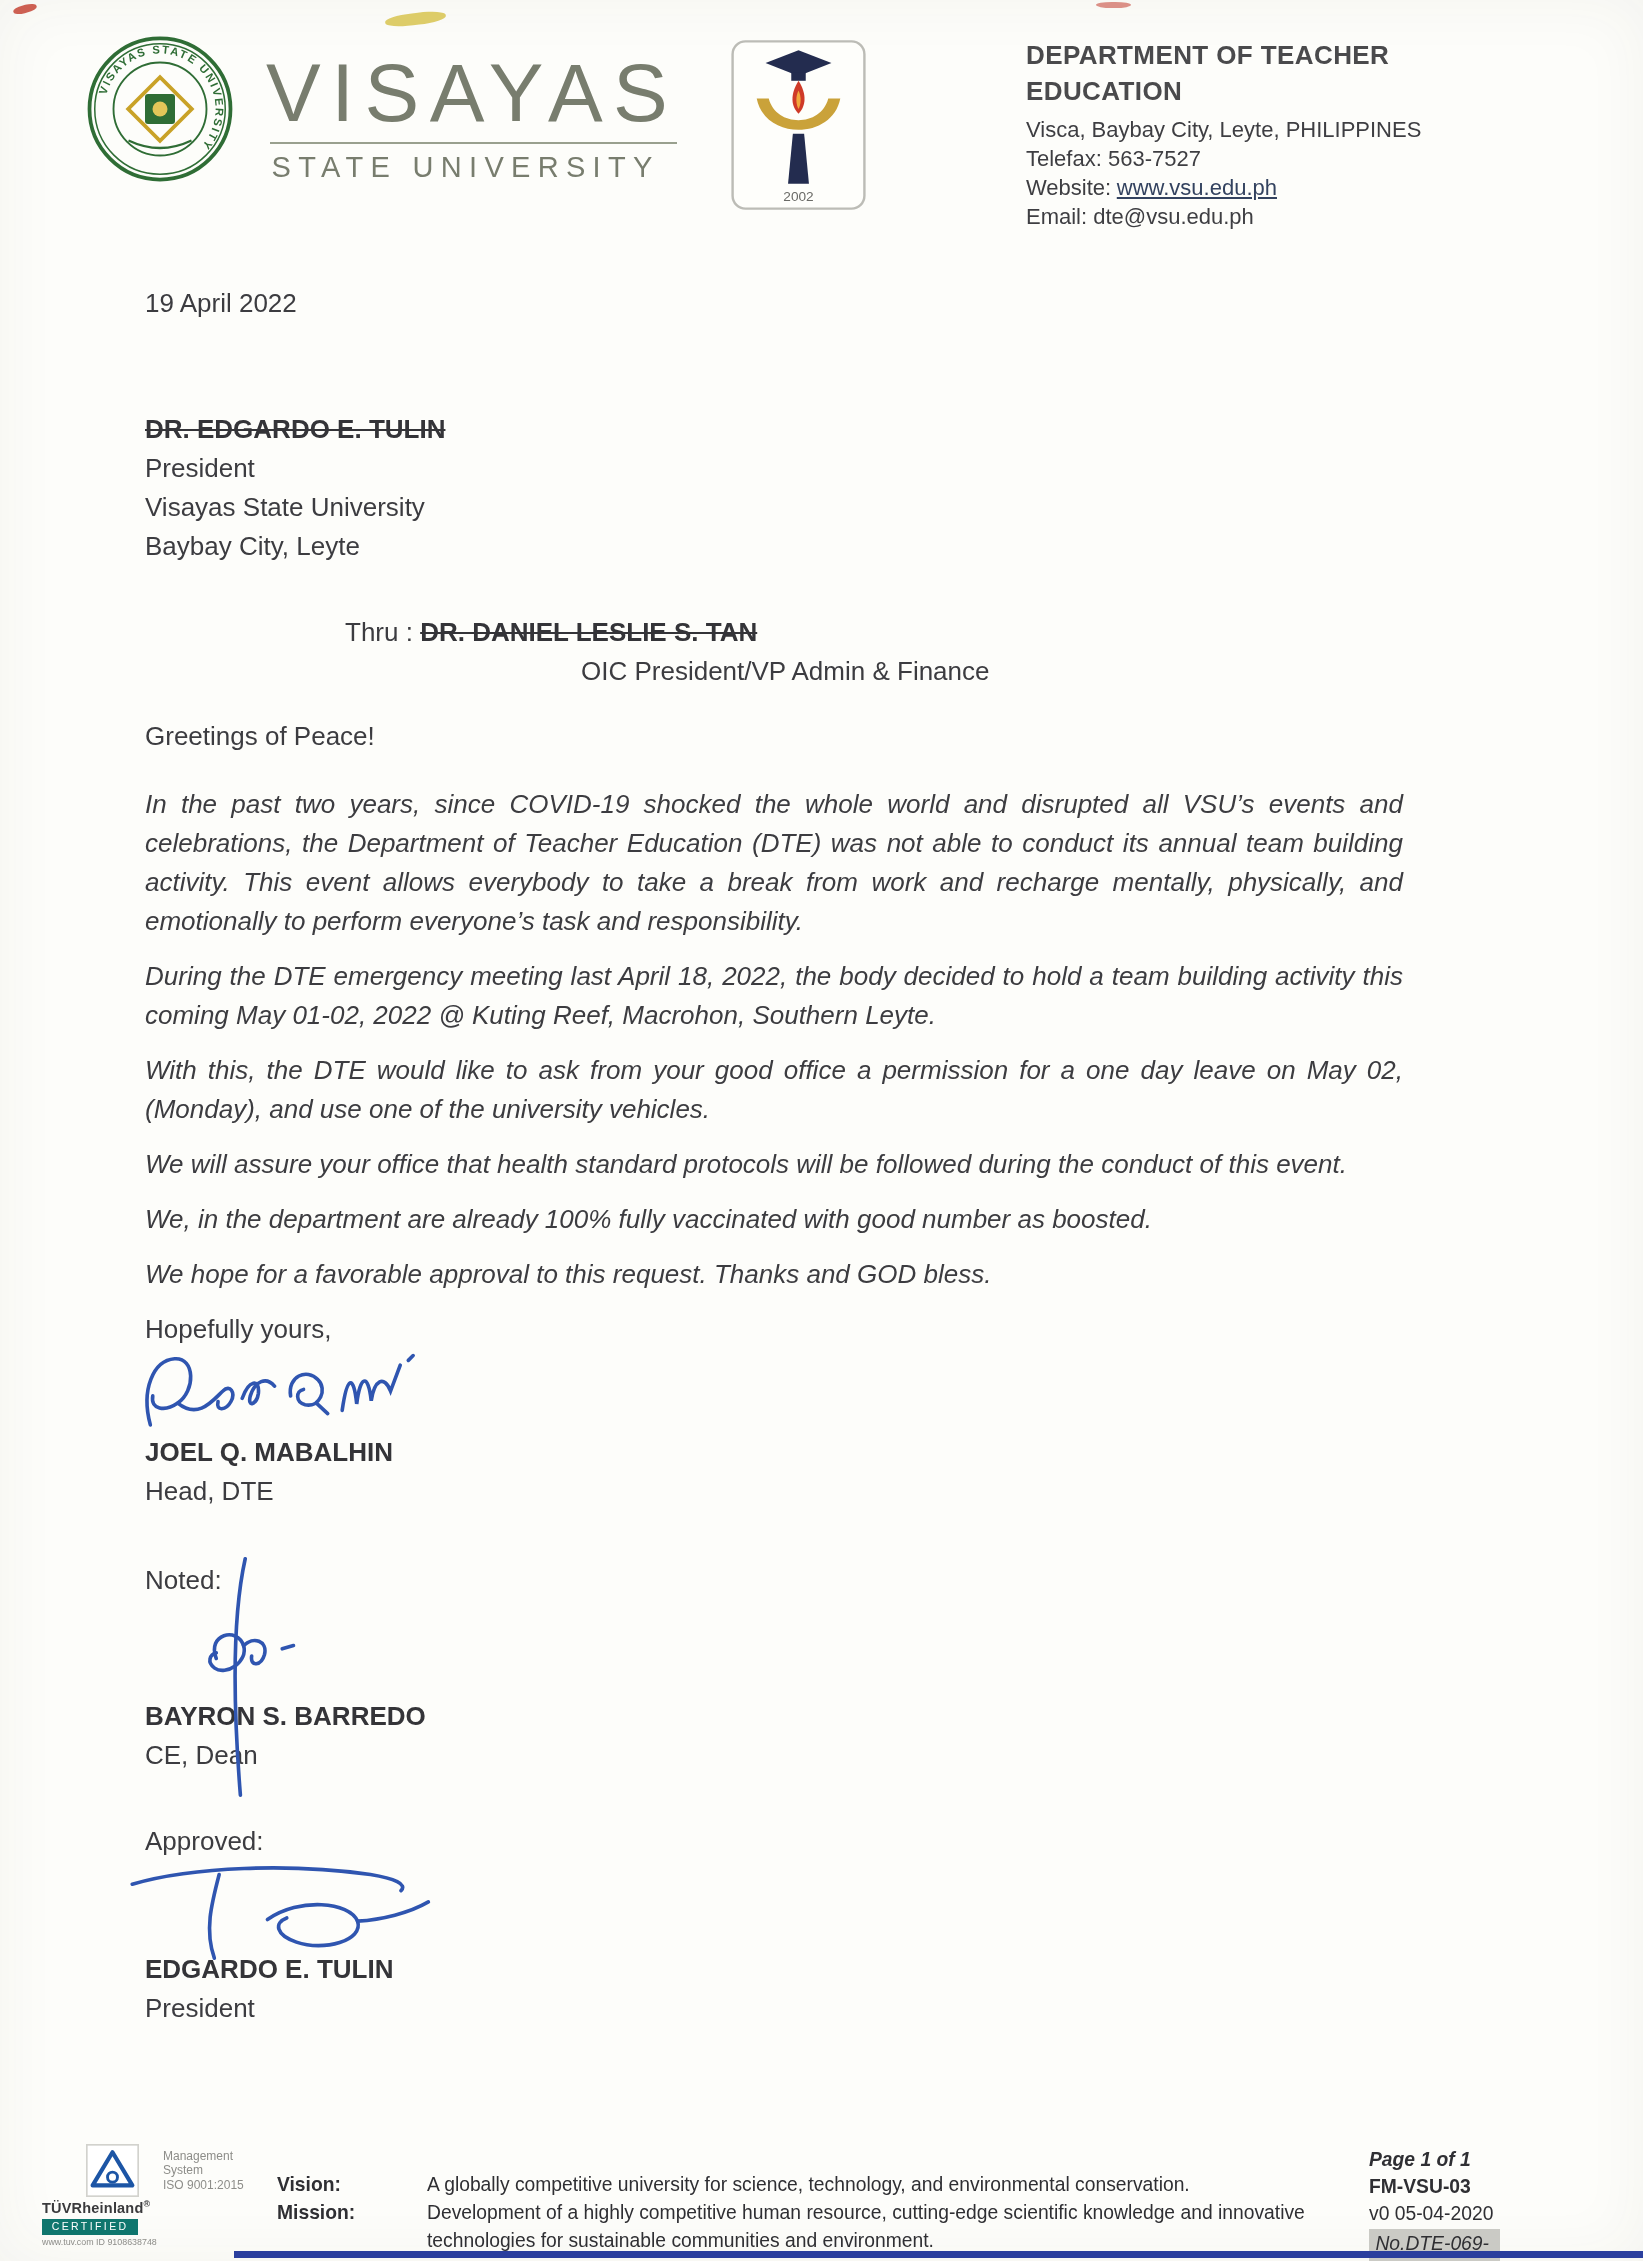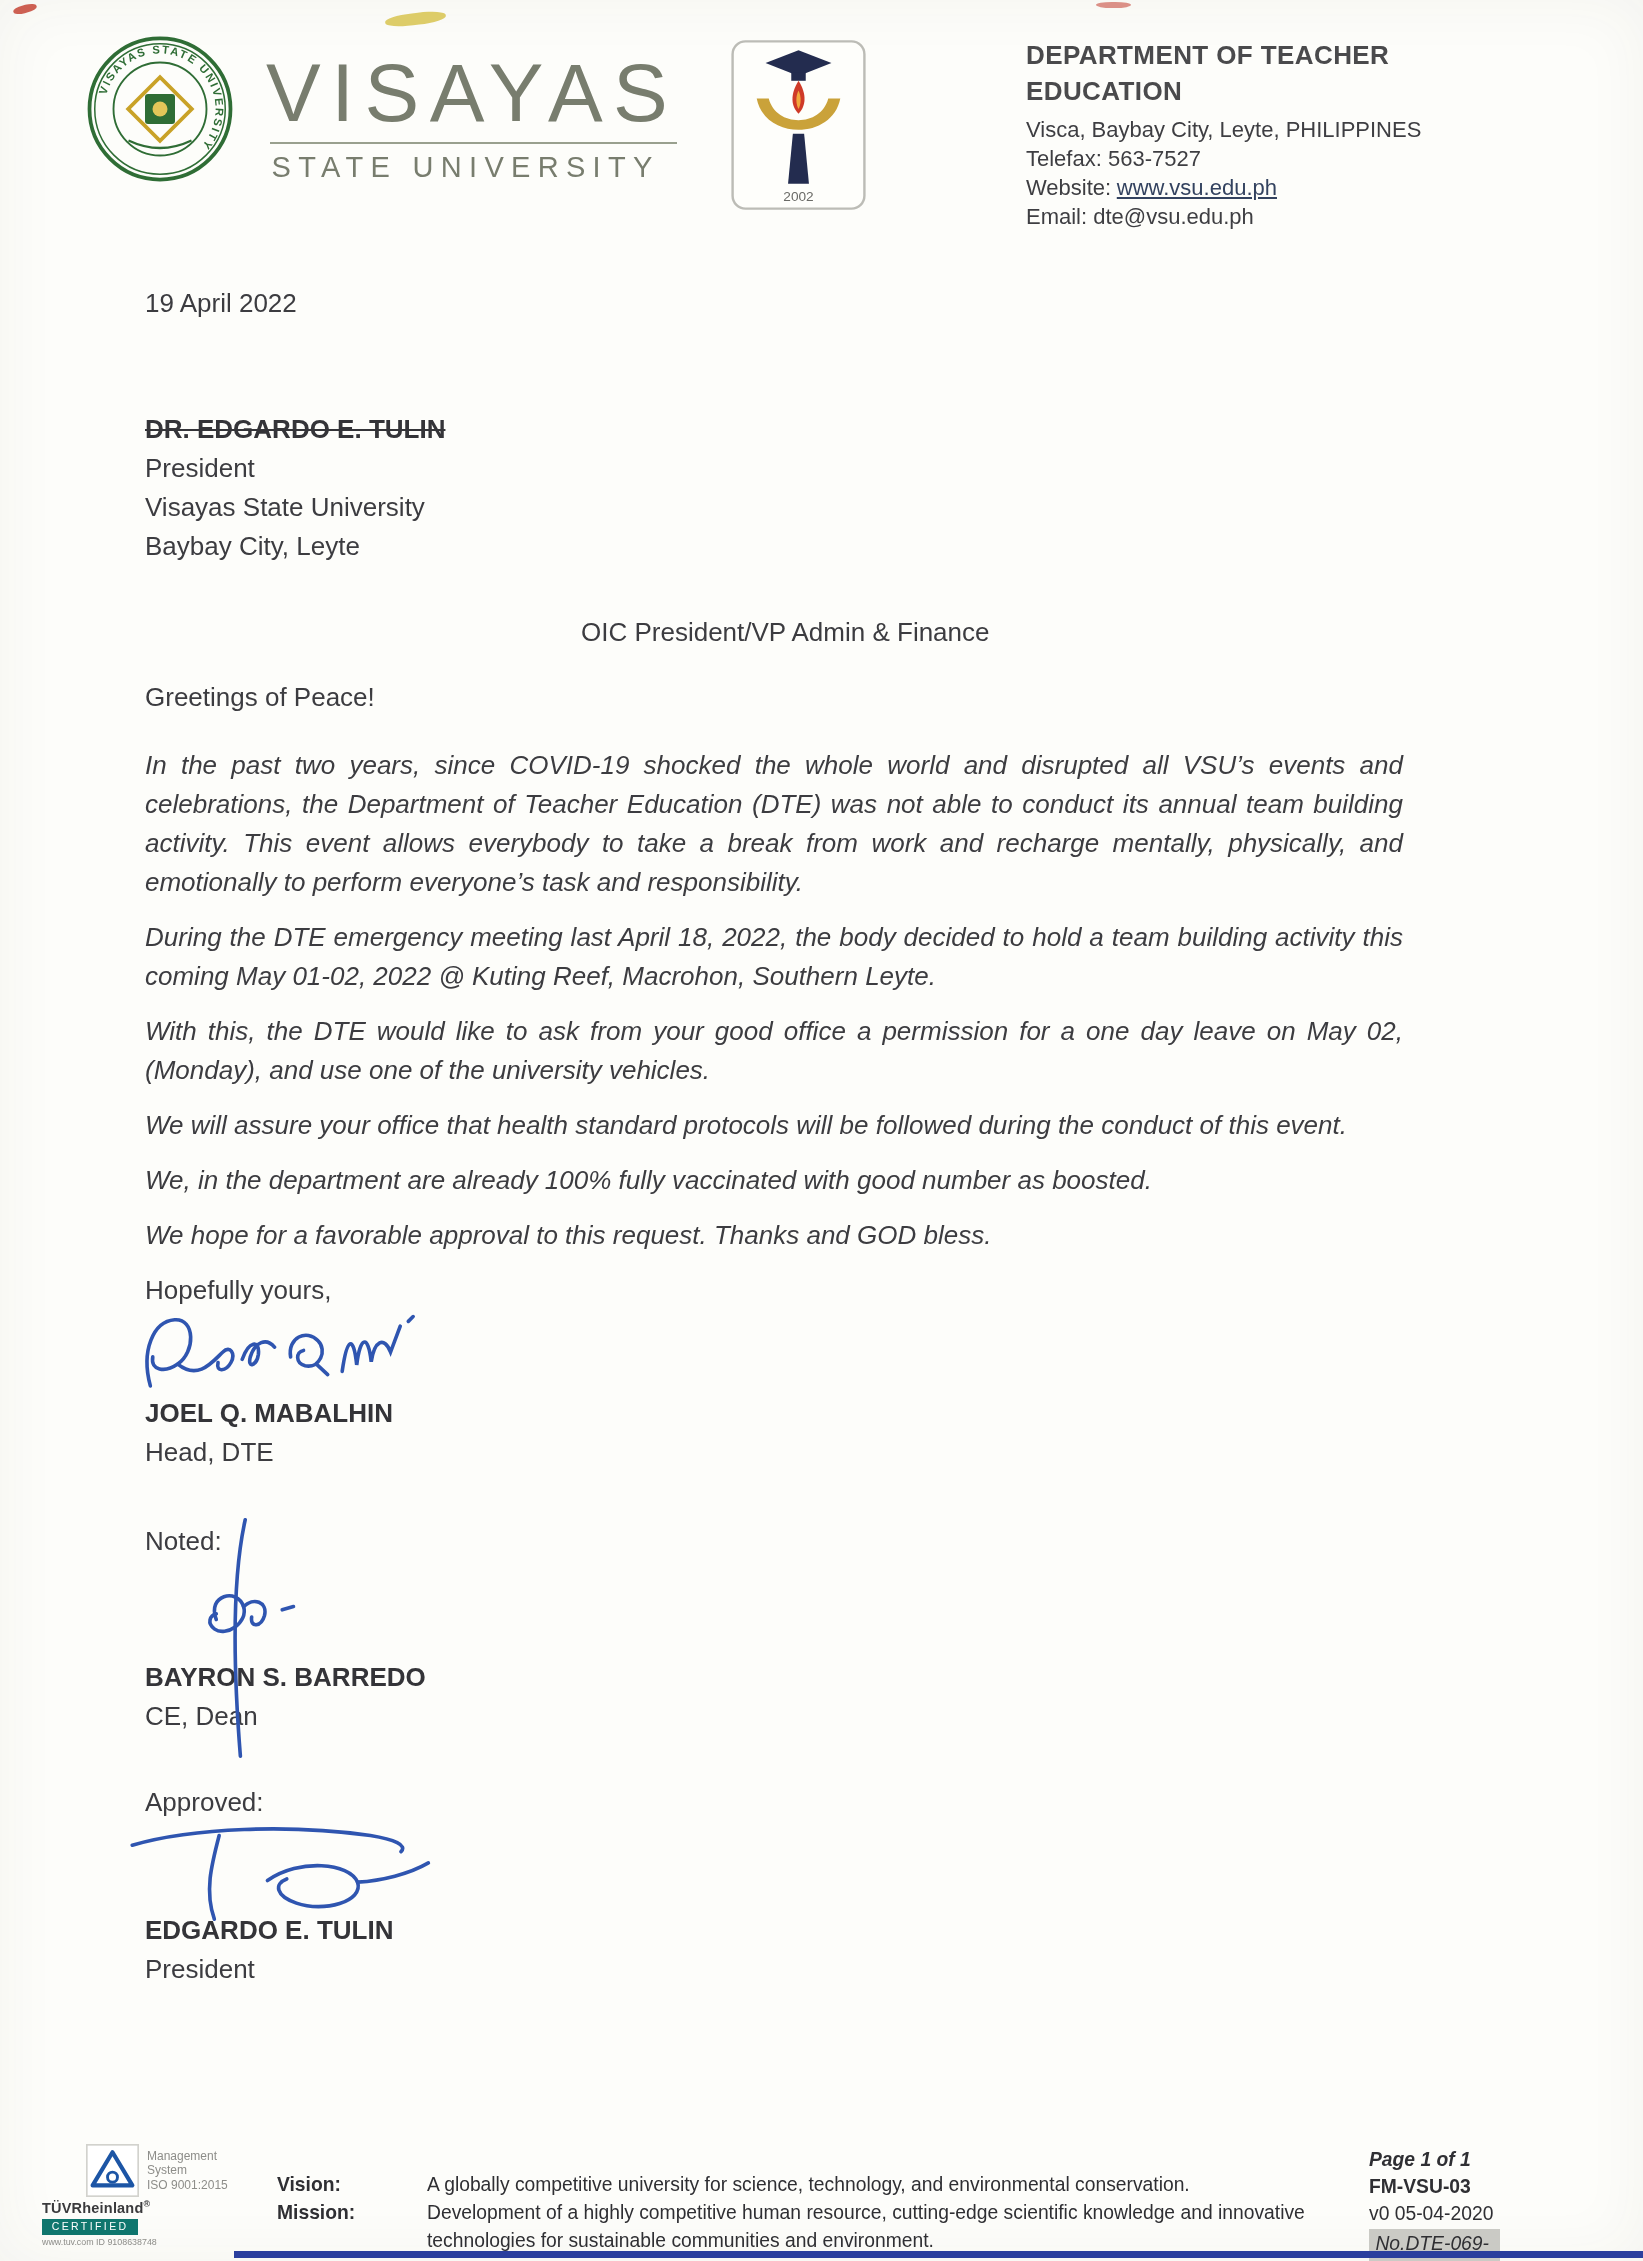--- a/index.html
+++ b/index.html
@@ -48,21 +48,21 @@
   .sig2 { left: 22.6px; top: -48px; width: 185px; height: 258px; }
   .sig3 { left: -24px; top: -14.5px; width: 346px; height: 121px; }
   .name-joel   { font-weight: bold; color: #343438; margin-top: 84px; }
   .noted       { margin-top: 50px; }
   .name-bayron { font-weight: bold; color: #343438; margin-top: 97px; }
   .approved    { margin-top: 47px; }
   .name-tulin  { font-weight: bold; color: #343438; margin-top: 89px; }
   
   .footer { position: absolute; left: 0; top: 2136px; width: 100%; height: 125px; }
   .cert { position: absolute; left: 42px; top: 8px; width: 218px; }
-  .cert-row { display: flex; align-items: center; gap: 8px; padding-left: 44px; }
+  .cert-row { display: flex; align-items: center; gap: 24px; padding-left: 44px; }
   .tuv-logo { width: 53px; height: 53px; flex: 0 0 auto; }
   .cert-mgmt { font-size: 12px; color: #8d8d89; line-height: 14.5px; }
   .cert-brand { font-size: 14.5px; font-weight: bold; color: #3a3a3c; margin-top: 2.4px; letter-spacing: 0.2px; }
   .reg { font-size: 8.9px; vertical-align: super; }
   .cert-banner { display: inline-block; background: #0f766e; color: #fff; font-size: 10.5px; letter-spacing: 2.4px; padding: 1.6px 9.7px 2.4px 9.7px; margin-top: 2.4px; }
   .cert-web { font-size: 8.9px; color: #8d8d89; margin-top: 2.4px; }
   .vm { position: absolute; left: 277px; top: 35px; display: grid; grid-template-columns: 121px 926px; column-gap: 29px; font-size: 19.3px; line-height: 28px; color: #2f2f33; }
   .vm-label { font-weight: bold; }
   .form { position: absolute; left: 1369px; top: 9.7px; width: 234px; font-size: 19.3px; line-height: 27px; color: #2f2f33; }
   .fb-page { font-style: italic; font-weight: bold; }
@@ -130,20 +130,21 @@
     <div class="date">19 April 2022</div>
 
     <div>
       <div><span class="bold struck">DR. EDGARDO E. TULIN</span></div>
       <div>President</div>
       <div>Visayas State University</div>
       <div>Baybay City, Leyte</div>
     </div>
 
     <div class="thru">
+      <div><span>Thru :</span> <span class="bold struck">DR. DANIEL LESLIE S. TAN</span></div>
       <div class="thru-l2">OIC President/VP Admin &amp; Finance</div>
     </div>
 
     <div class="greet">Greetings of Peace!</div>
 
     <div class="paras">
       <p class="para">In the past two years, since COVID-19 shocked the whole world and disrupted all VSU’s events and celebrations, the Department of Teacher Education (DTE) was not able to conduct its annual team building activity. This event allows everybody to take a break from work and recharge mentally, physically, and emotionally to perform everyone’s task and responsibility.</p>
       <p class="para">During the DTE emergency meeting last April 18, 2022, the body decided to hold a team building activity this coming May 01-02, 2022 @ Kuting Reef, Macrohon, Southern Leyte.</p>
       <p class="para">With this, the DTE would like to ask from your good office a permission for a one day leave on May 02, (Monday), and use one of the university vehicles.</p>
       <p class="para">We will assure your office that health standard protocols will be followed during the conduct of this event.</p>

